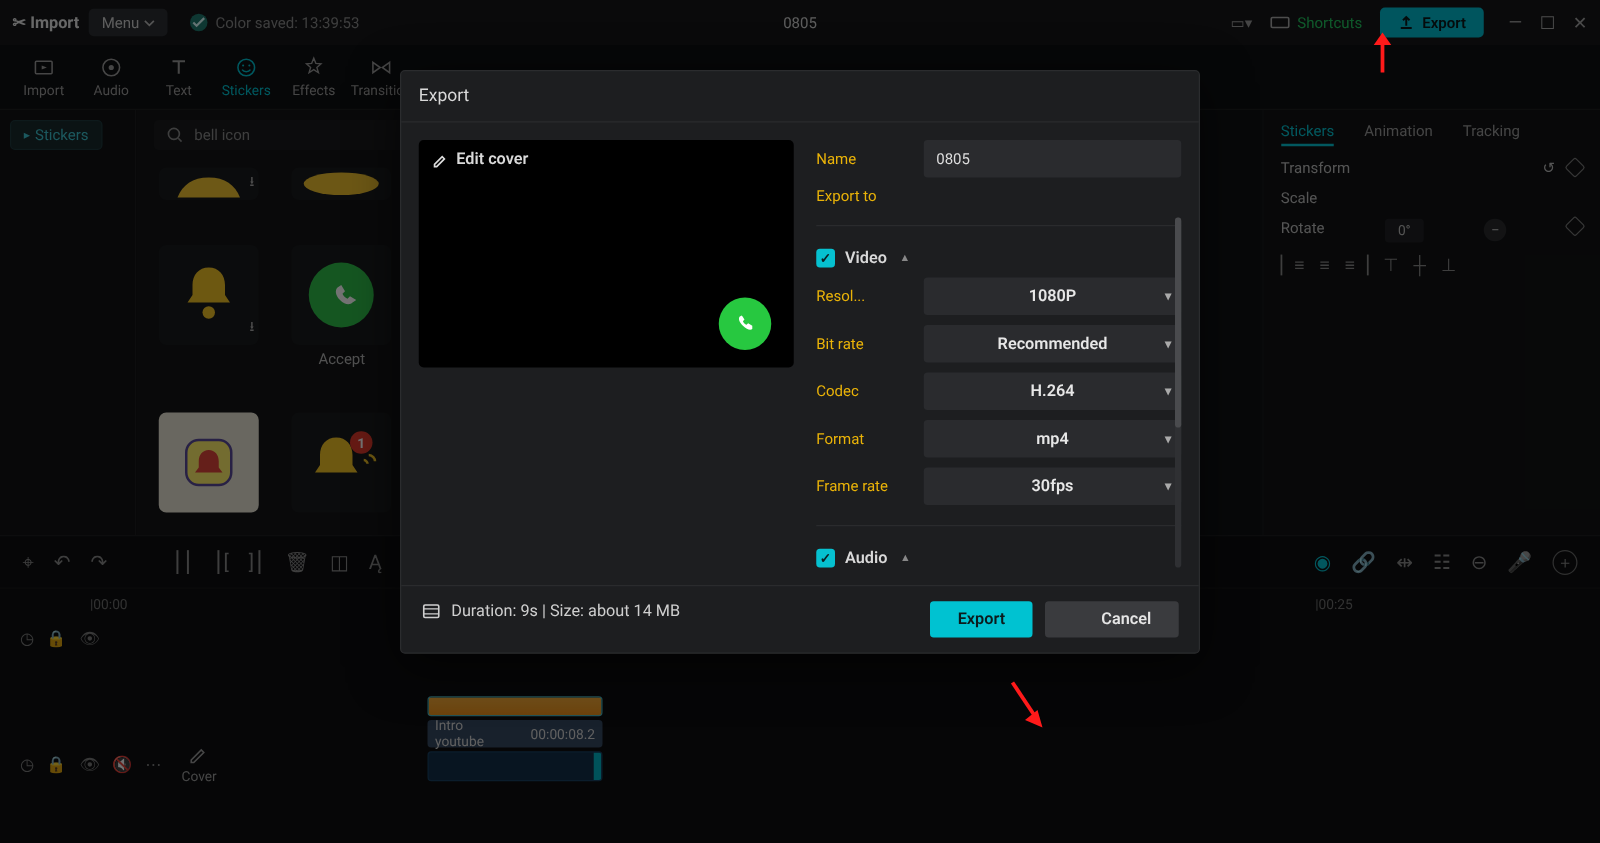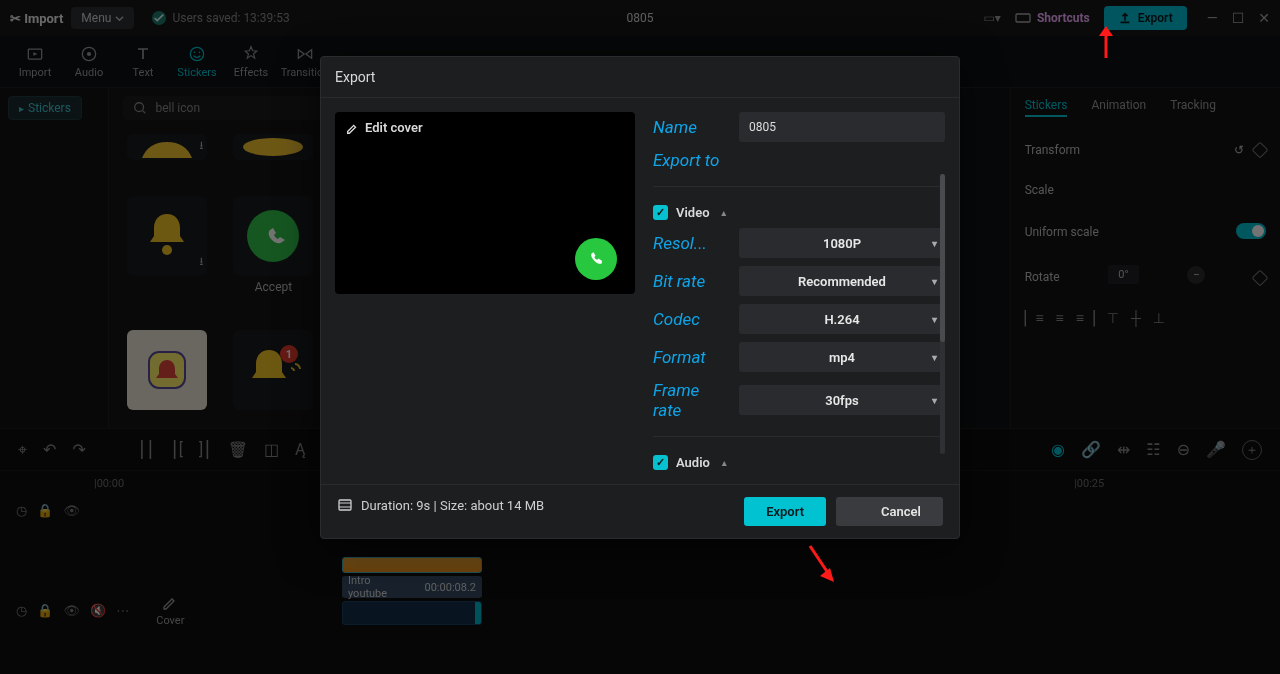--- a/index.html
+++ b/index.html
@@ -11,21 +11,21 @@
   
   .titlebar { height: 36px; display: flex; align-items: center; padding: 0 10px; background: #17181a; color: #bdbdbd; font-size: 12px; }
   .titlebar .logo { font-weight: 700; color: #e7e7e7; margin-right: 8px; font-size: 13px;}
   .titlebar .logo span { color:#e7e7e7;}
   .menu-btn { background: #2d2f33; border-radius: 4px; padding: 4px 10px; color: #cfcfcf; font-size: 12px; display: flex; align-items: center; gap: 4px; }
   .menu-btn svg { width: 9px; height: 9px; }
   .autosave { margin-left: 18px; display: flex; align-items: center; gap: 6px; color: #8a8a8a; }
   .autosave .dot { width:14px; height:14px; border-radius:50%; background:#1f7a6f; display:flex; align-items:center; justify-content:center;}
   .title-project { position:absolute; left:50%; transform:translateX(-50%); color:#cfcfcf; }
   .titlebar .right { margin-left:auto; display:flex; align-items:center; gap:14px; }
-  .shortcuts { display:flex; align-items:center; gap:6px; color:#f0abfc;font-weight:bold; }
+  .shortcuts { display:flex; align-items:center; gap:6px; color:#22c55e; }
   .export-btn { background:#00bcd0; color:#0a1a1c; font-weight:600; border-radius:4px; padding:5px 14px; display:flex; align-items:center; gap:6px; }
   .winicons { display:flex; gap:14px; color:#a7a7a7; margin-left:6px;}
   .winicons span { font-size:14px; }
 
   
   .toolbar { height: 52px; background:#0f1012; display:flex; padding:0 8px; align-items:center; border-bottom:1px solid #1e1f21;}
   .tool { width:54px; display:flex; flex-direction:column; align-items:center; gap:2px; color:#9b9b9b; font-size:11px;text-align:right; }
   .tool.active { color:#00c2d1; }
   .tool svg { width:20px; height:20px; }
 
@@ -40,58 +40,58 @@
   .sticker { width:88px; display:flex; flex-direction:column; align-items:center; gap:4px; color:#b3b3b3; font-size:12px;}
   .thumb { width:80px; height:80px; background:#1a1b1d; border-radius:6px; display:flex; align-items:center; justify-content:center; position:relative;}
   .dlicon { position:absolute; right:4px; bottom:4px; color:#aaa; font-size:11px;}
 
   .preview { width:360px; background:#111214; border-right:1px solid #1d1e20; padding:14px;}
   .preview-title { color:#9e9e9e; font-size:12px; margin-bottom:6px;}
 
   .inspector { width:310px; background:#121315; padding:10px 14px; color:#bcbcbc; font-size:12px;}
   .insp-tabs { display:flex; gap:24px; margin-bottom:10px; color:#9a9a9a;}
   .insp-tabs .active { color:#06c4d2; border-bottom:2px solid #06c4d2; padding-bottom:3px;}
-  .insp-row { display:flex; align-items:flex-end; justify-content:space-between; margin:26px 0;}
+  .insp-row { display:flex; align-items:flex-start; justify-content:space-between; margin:10px 0;}
   .pill { background:#202124; border-radius:3px; padding:3px 10px; font-size:11px; display:inline-flex; align-items:center; gap:4px;}
   .diamond { width:12px; height:12px; border:1.5px solid #7a7a7a; transform:rotate(45deg); border-radius:2px;}
   .switch { width:30px; height:16px; background:#00c2d1; border-radius:8px; position:relative;}
   .switch::after { content:""; position:absolute; right:2px; top:2px; width:12px; height:12px; background:#fff; border-radius:50%;}
   .alignrow { display:flex; gap:12px; color:#8a8a8a; margin-top:8px;}
   .alignrow span{ font-size:14px;}
 
   
   .timeline { position:absolute; left:0; right:0; bottom:0; height:246px; background:#0e0f11; border-top:1px solid #1d1e20; }
   .timeline-tools { height:42px; display:flex; align-items:center; gap:16px; padding:0 18px; color:#8a8a8a; border-bottom:1px solid #171819;}
   .timeline-tools .right { margin-left:auto; display:flex; gap:16px; align-items:center;}
   .timeline-tools .pill-add { width:20px; height:20px; border:1.5px solid #6a6a6a; border-radius:50%; display:flex; align-items:center; justify-content:center; font-size:13px;}
-  .ruler { height:24px; display:flex; align-items:center; padding-left:94px; color:#6e6e6e; font-size:11px; gap:140px;}
+  .ruler { height:24px; display:flex; align-items:center; padding-left:72px; color:#6e6e6e; font-size:11px; gap:140px;}
   .tracks { padding-left:12px;}
   .track-head { display:flex; gap:10px; align-items:center; color:#7c7c7c; font-size:13px; padding:8px 4px;}
   .clip-ui { margin-left:170px;}
   .clip-bar1 { height:16px; width:140px; border-radius:3px; background:linear-gradient(#ffb23a,#f0941d); margin-top:62px; border:1px solid #4fb9c2;}
   .clip-bar2 { height:22px; width:140px; border-radius:3px; background:#364a63; color:#d4d4d4; font-size:11px; display:flex; align-items:center; padding:0 6px; margin-top:3px; gap:6px;}
   .clip-bar3 { height:24px; width:140px; border-radius:3px; background:#13304b; margin-top:3px; border:1px solid #194263; position:relative; overflow:hidden;}
   .clip-bar3 .accent { position:absolute; right:0; top:0; bottom:0; width:6px; background:#00b7c7;}
-  .cover-btn { display:flex; flex-direction:column; align-items:center; gap:2px; color:#9c9c9c; font-size:11px; margin-left:17px;}
+  .cover-btn { display:flex; flex-direction:column; align-items:center; gap:2px; color:#9c9c9c; font-size:11px; margin-left:6px;}
   .cover-btn .ic{ width:18px; height:18px;}
 
   
   .modal { position:absolute; z-index:10; left:320px; top:56px; width:640px; background:#1d1e20; border:1px solid #2b2c2e; border-radius:4px; box-shadow:0 10px 40px rgba(0,0,0,.6); color:#d9d9d9; font-size:13px;}
   .modal-header { padding:12px 14px; border-bottom:1px solid #2a2b2d; font-size:14px;}
   .modal-body { display:flex; padding:14px; gap:18px;}
   .cover-col { width:300px;}
   .cover-pv { height:182px; background:#000; border-radius:4px; position:relative; overflow:hidden;}
   .edit-cover { position:absolute; left:10px; top:8px; display:flex; align-items:center; gap:6px; font-size:13px; font-weight:600;}
   .call-bubble { position:absolute; right:18px; bottom:14px; width:42px; height:42px; background:#27c840; border-radius:50%; display:flex; align-items:center; justify-content:center;}
   .call-bubble svg{ width:20px; height:20px; fill:#fff;}
   .form-col { flex:1; display:flex; flex-direction:column; gap:8px; position:relative;}
   .form-scroll { position:absolute; right:0; top:62px; width:5px; height:280px; background:#2f3033; border-radius:3px;}
   .form-scroll .thumbv { position:absolute; left:0; top:0; width:5px; height:168px; background:#4a4b4e; border-radius:3px;}
   .frow { display:flex; align-items:center; gap:10px;}
-  .frow label { width:76px; color:#0ea5e9; font-size:17px;font-style:italic;}
+  .frow label { width:76px; color:#eab308; font-size:12px;}
   .frow .field { flex:1; background:#2a2b2e; border-radius:3px; height:30px; display:flex; align-items:center; padding:0 10px; color:#ddd; font-size:12px; position:relative;}
   .frow .field .browse { position:absolute; right:4px; top:4px; width:22px; height:22px; background:#3a3b3e; border-radius:3px; display:flex; align-items:center; justify-content:center;}
   .divider { height:1px; background:#2a2b2d; margin:8px 0 4px;}
   .section-h { display:flex; align-items:center; gap:8px; font-weight:600; margin-top:6px;}
   .chk { width:15px; height:15px; background:#06c1d0; border-radius:3px; display:flex; align-items:center; justify-content:center; color:#0b1f22; font-size:11px; font-weight:700;}
   .sel { flex:1; background:#2a2b2e; border-radius:3px; height:30px; display:flex; align-items:center; justify-content:center; color:#e7e7e7; font-weight:600; font-size:13px; position:relative;}
   .sel .chev { position:absolute; right:8px; color:#aaa; font-size:10px;}
   .cspace { color:#8e8e8e; font-size:12px; margin-top:14px;}
   .modal-footer { display:flex; align-items:flex-start; padding:12px 16px; border-top:1px solid #2a2b2d;}
   .dur { display:flex; align-items:center; gap:8px; color:#cfcfcf; font-size:13px;}
@@ -120,21 +120,21 @@
       <svg viewBox="0 0 10 10">
           <path d="M1 3l4 4 4-4" stroke="#bbb" fill="none" stroke-width="1.5"></path>
         </svg>
     </div>
     <div class="autosave">
       <span class="dot">
         <svg class="ic14" viewBox="0 0 16 16">
             <path d="M3 8l3 3 7-7" stroke="#dff" fill="none" stroke-width="2"></path>
           </svg>
       </span>
-      <span>Users saved: 13:39:53</span>
+      <span>Color saved: 13:39:53</span>
     </div>
     <span class="title-project">0805</span>
     <div class="right">
       <span style="color:#9a9a9a;">▭▾</span>
       <div class="shortcuts">
         <svg class="ic16" viewBox="0 0 16 16">
             <rect x="1" y="4" width="14" height="8" rx="1" fill="none" stroke="#aaa" stroke-width="1.3"></rect>
           </svg>
         <span>Shortcuts</span>
       </div>
@@ -275,24 +275,20 @@
       </div>
       <div class="insp-row">
         <span>Transform</span>
         <span style="display:flex;gap:10px;align-items:center;">
           <span>↺</span>
           <span class="diamond"></span>
         </span>
       </div>
       <div class="insp-row">
         <span>Scale</span>
-      </div>
-      <div class="insp-row">
-        <span>Uniform scale</span>
-        <span class="switch"></span>
       </div>
       <div class="insp-row">
         <span>Rotate</span>
         <span class="pill">0°</span>
         <span style="width:18px;height:18px;border-radius:50%;background:#2a2b2e;display:flex;align-items:center;justify-content:center;">−</span>
         <span class="diamond"></span>
       </div>
       <div class="alignrow">
         <span>▏≡</span>
         <span>≡</span>

